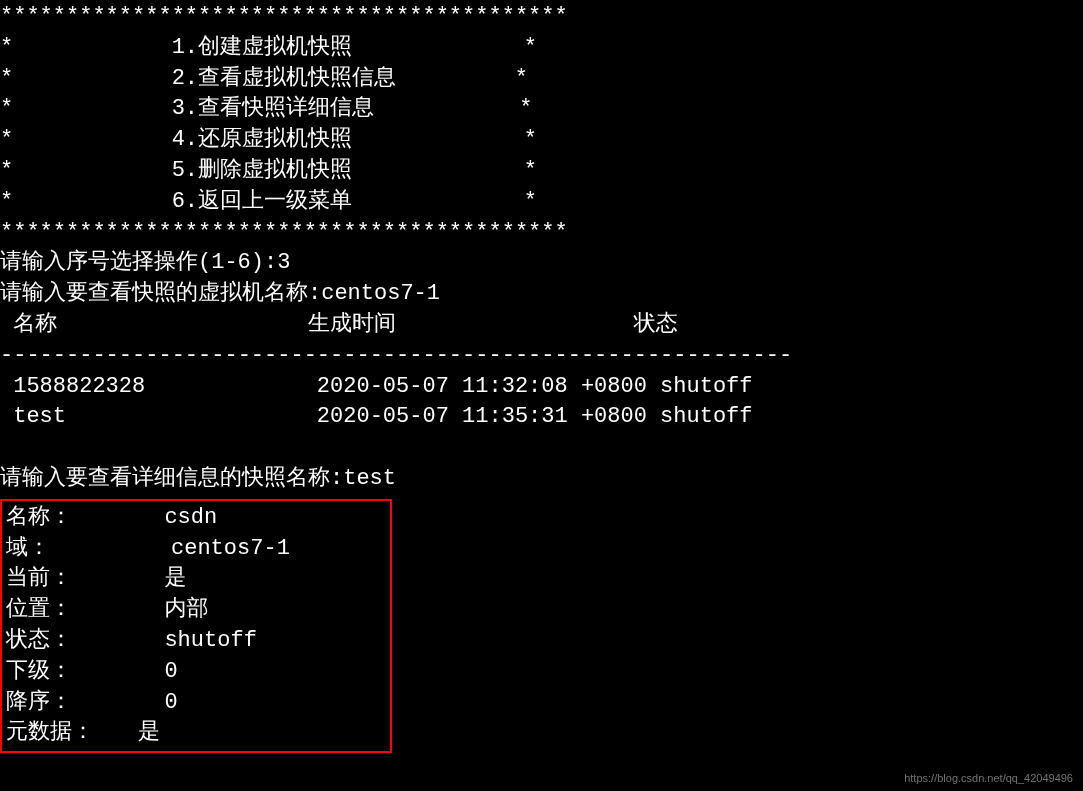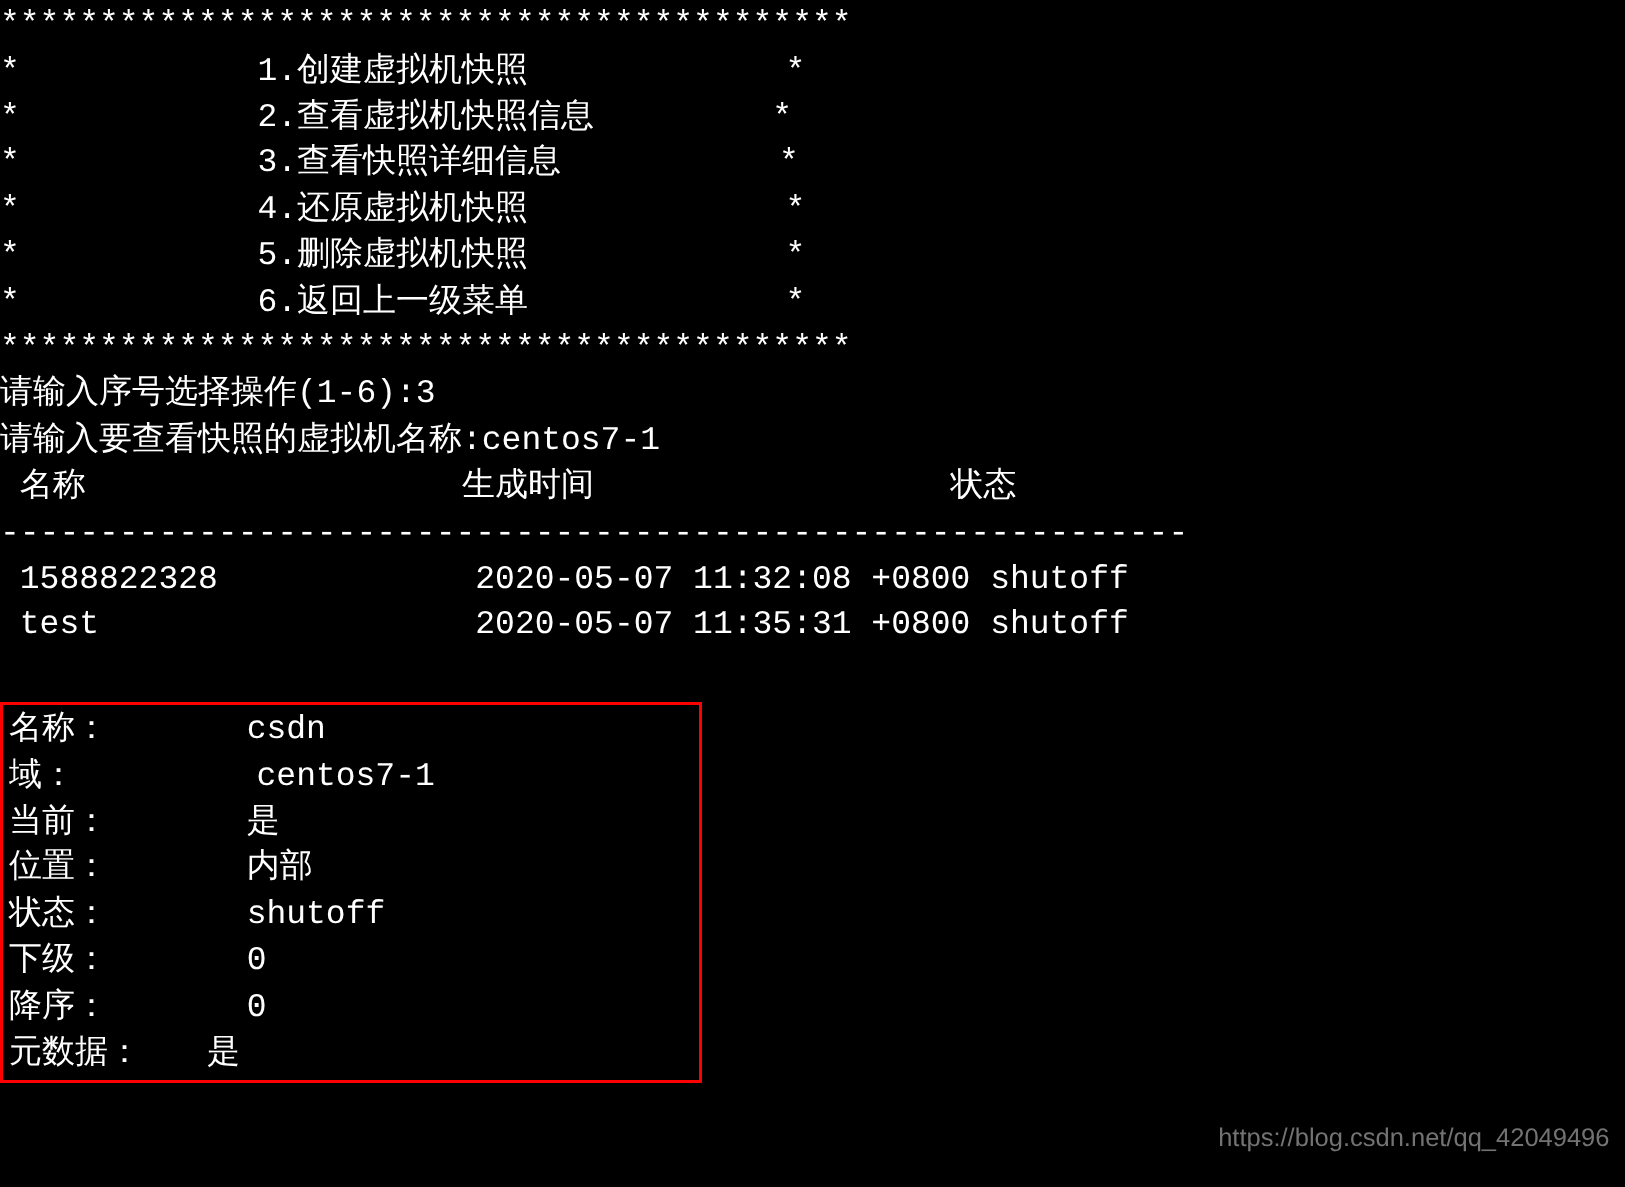--- a/index.html
+++ b/index.html
@@ -23,36 +23,36 @@
       white-space: pre;
       margin: 0;
       padding: 0;
     }
     .terminal {
       padding: 2px 0 0 0;
     }
     .detail-box {
       border: 2px solid #ff0000;
       margin-top: 4px;
-      width: 468px;
+      width: 392px;
       padding: 2px 4px;
     }
     .detail-row {
       display: flex;
     }
     .detail-label {
       width: 12ch;
       flex-shrink: 0;
     }
     .watermark {
       position: absolute;
-      bottom: 20px;
+      bottom: 5px;
       right: 10px;
       color: #888;
-      font-size: 17px;
+      font-size: 11px;
       font-family: Arial, sans-serif;
       opacity: 0.85;
     }
     .menu-line {
       white-space: pre;
     }
   </style>
 </head>
 <body>
 
@@ -65,20 +65,21 @@
   <pre class="menu-line">*            5.删除虚拟机快照             *</pre>
   <pre class="menu-line">*            6.返回上一级菜单             *</pre>
   <pre class="menu-line">*******************************************</pre>
   <pre>请输入序号选择操作(1-6):3</pre>
   <pre>请输入要查看快照的虚拟机名称:centos7-1</pre>
   <pre> 名称                   生成时间                  状态</pre>
   <pre>------------------------------------------------------------</pre>
   <pre> 1588822328             2020-05-07 11:32:08 +0800 shutoff</pre>
   <pre> test                   2020-05-07 11:35:31 +0800 shutoff</pre>
   <pre> </pre>
+  <pre>请输入要查看详细信息的快照名称:test</pre>
 
   <div class="detail-box">
     <div class="detail-row">
       <span class="detail-label">名称：</span>
       <span>csdn</span>
     </div>
     <div class="detail-row">
       <span class="detail-label">域：</span>
       <span style="padding-left:0.5ch;text-align:right;">centos7-1</span>
     </div>

